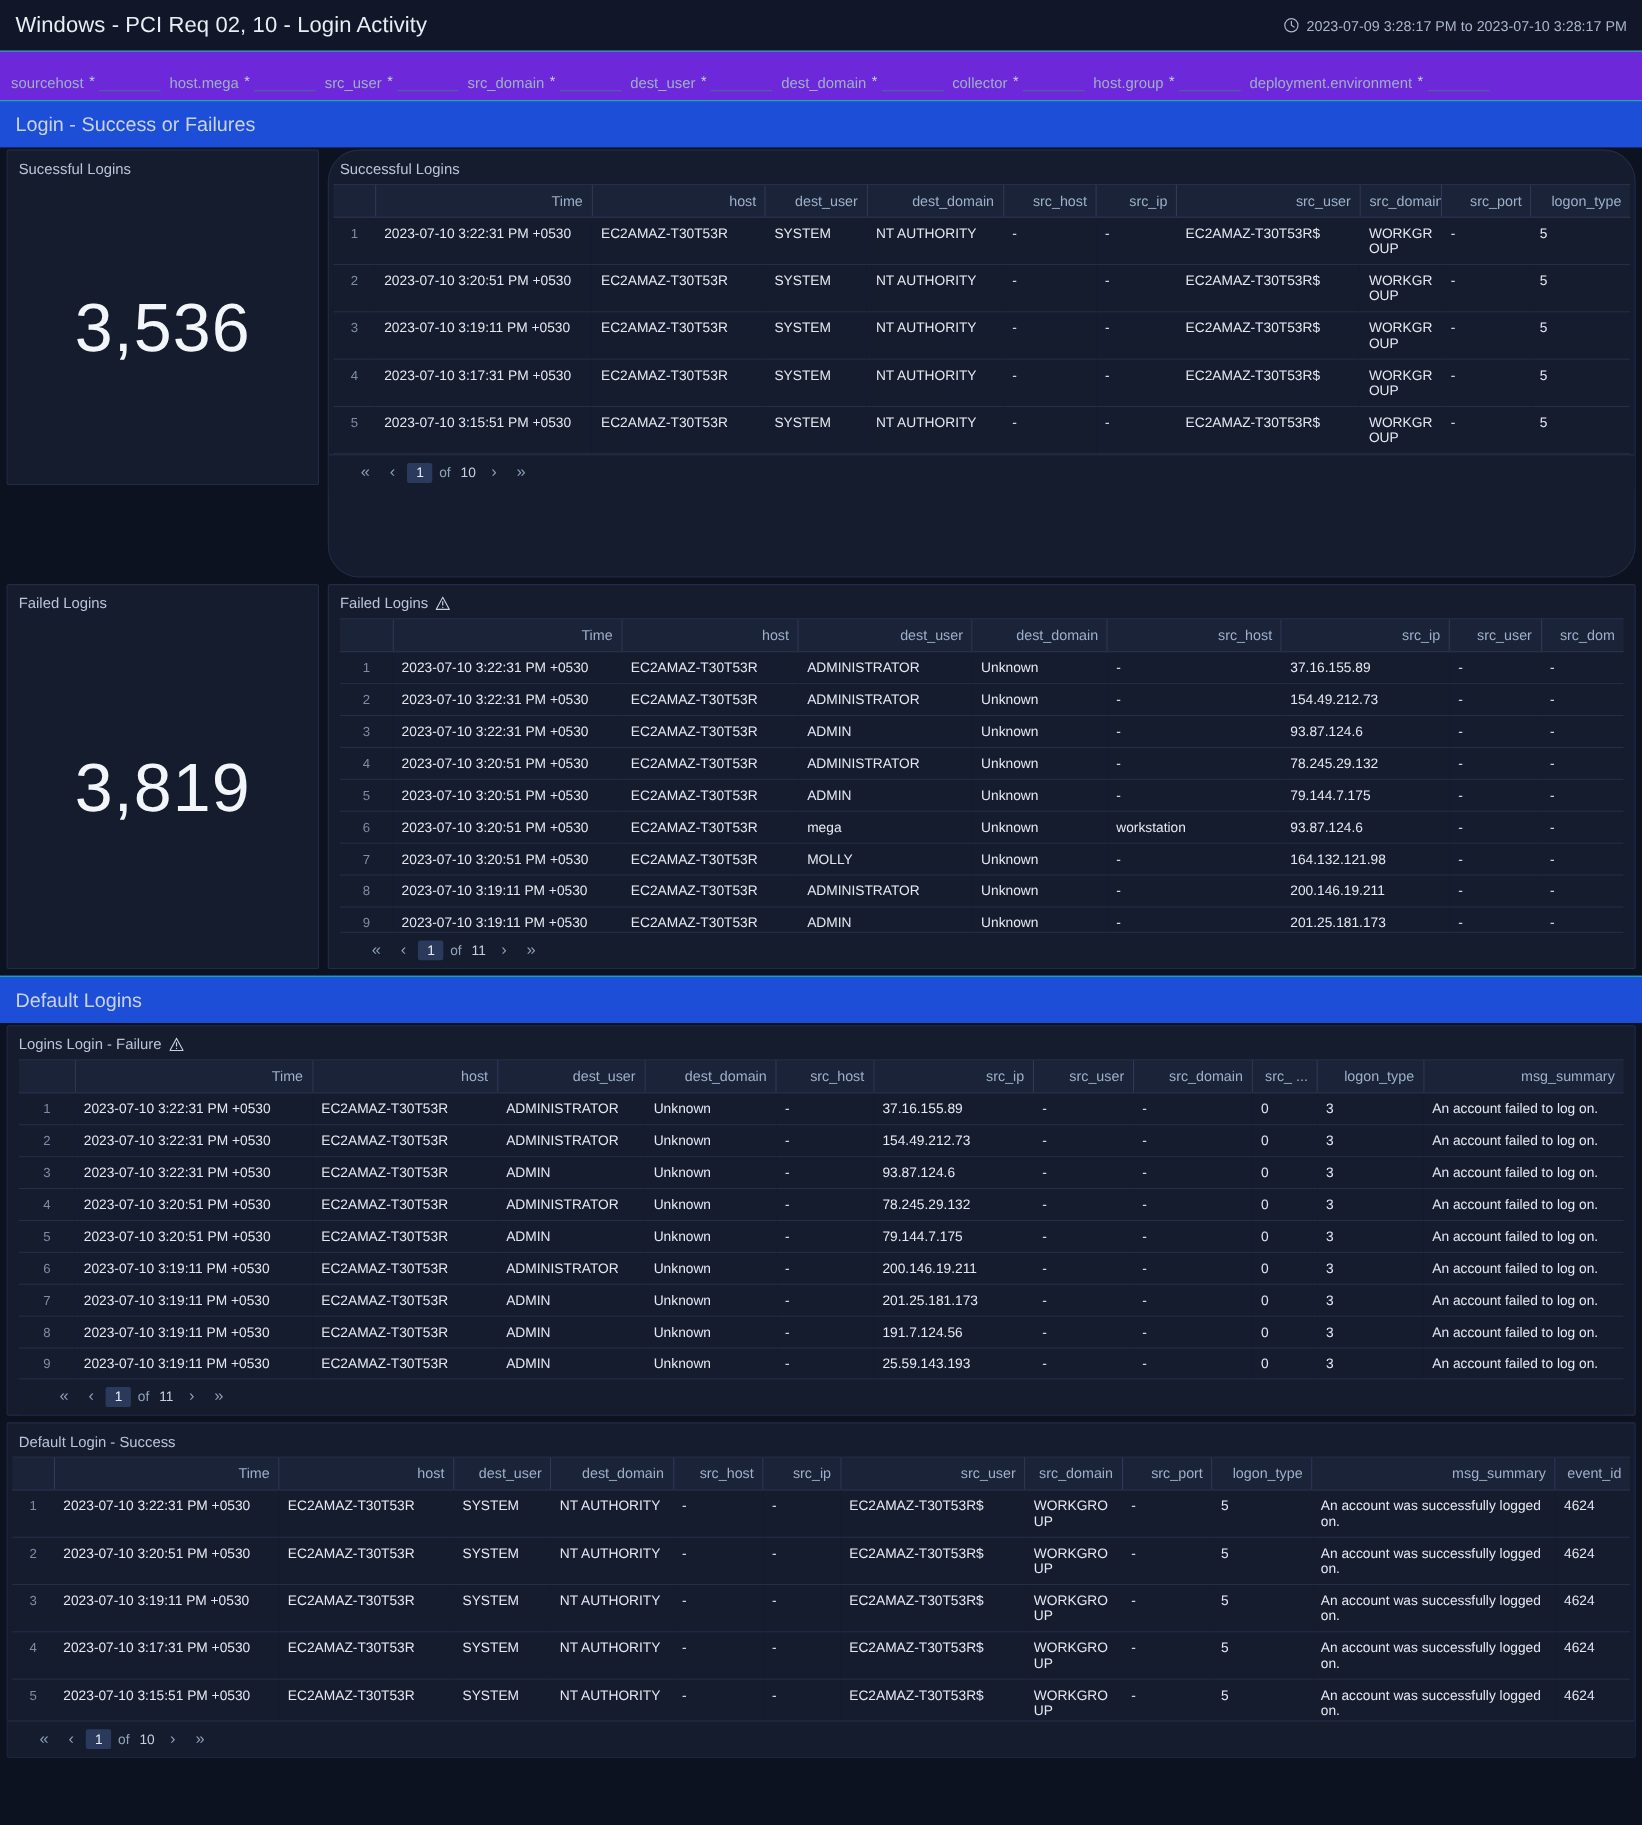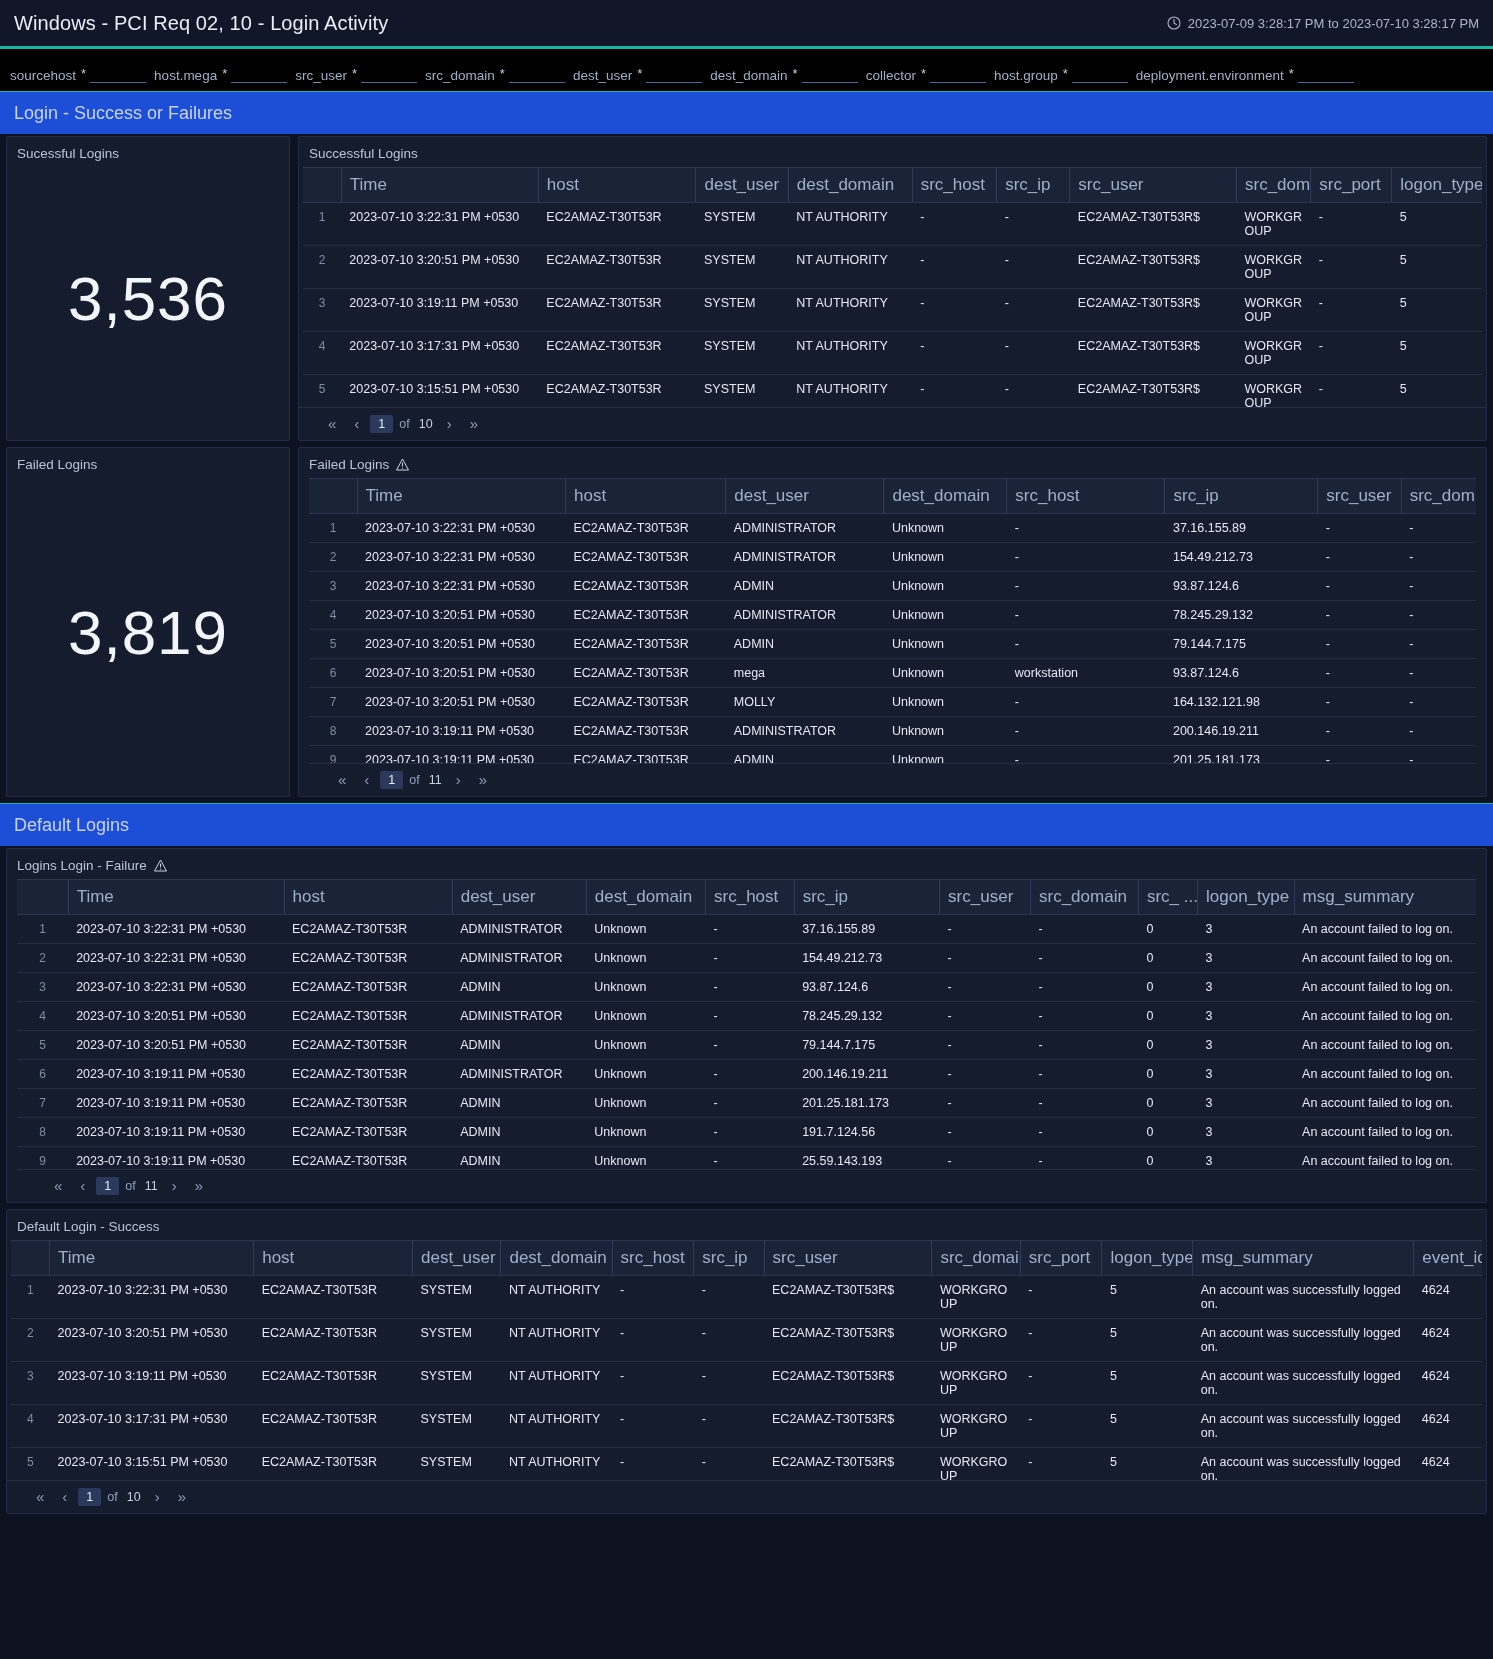--- a/index.html
+++ b/index.html
@@ -32,22 +32,22 @@
     align-items: center;
     gap: 7px;
     font-size: 13px;
     color: #aab6c8;
   }
   .clock-icon { display:inline-block; width:14px; height:14px; }
 
   
   .filterbar {
     height: 45px;
-    background: #000000;
-    border-top: 3px solid #14b8a6;
+    background: #6d28d9;
+    border-top: 1px solid #14b8a6;
     display: flex;
     align-items: flex-end;
     padding: 17px 10px 8px 10px;
     gap: 0px;
   }
   .filter {
     display: flex;
     align-items: flex-end;
     margin-right: 8px;
     white-space: nowrap;
@@ -119,23 +119,23 @@
 
   
   table.dt {
     width: 100%;
     border-collapse: collapse;
     table-layout: fixed;
   }
   table.dt th {
     background: #1b2338;
     color: #9db0c8;
-    font-size: 17px;
+    font-size: 13px;
     font-weight: 400;
-    text-align: left;
+    text-align: right;
     padding: 7px 8px;
     border-right: 1px solid #2b3category;
     border-bottom: 1px solid #2b3652;
     border-top: 1px solid #2b3652;
     white-space: nowrap;
     overflow: hidden;
   }
   table.dt th + th { border-left: 1px solid #2f3a58; }
   table.dt th.idx { border-left: none; }
   table.dt td {
@@ -250,21 +250,21 @@
   </div>
 </div>
 
 <div class="section-title">Login - Success or Failures</div>
 
 <div class="row" style="padding-top:2px;">
   <div class="panel metric-panel" style="height:305px;">
     <div class="panel-title">Sucessful Logins</div>
     <div class="metric-value">3,536</div>
   </div>
-  <div class="panel table-panel" style="height:305px;">
+  <div class="panel table-panel" style="height:389px;border-radius:29px;">
     <div class="panel-title">Successful Logins</div>
     <div class="tbl-wrap">
       <table class="dt" id="tbl-success">
           <thead>
             <tr>
               <th class="idx" style="width: 34px;"></th>
               <th style="width: 175px;">Time</th>
               <th style="width: 140px;">host</th>
               <th style="width: 82px;">dest_user</th>
               <th style="width: 110px;">dest_domain</th>

